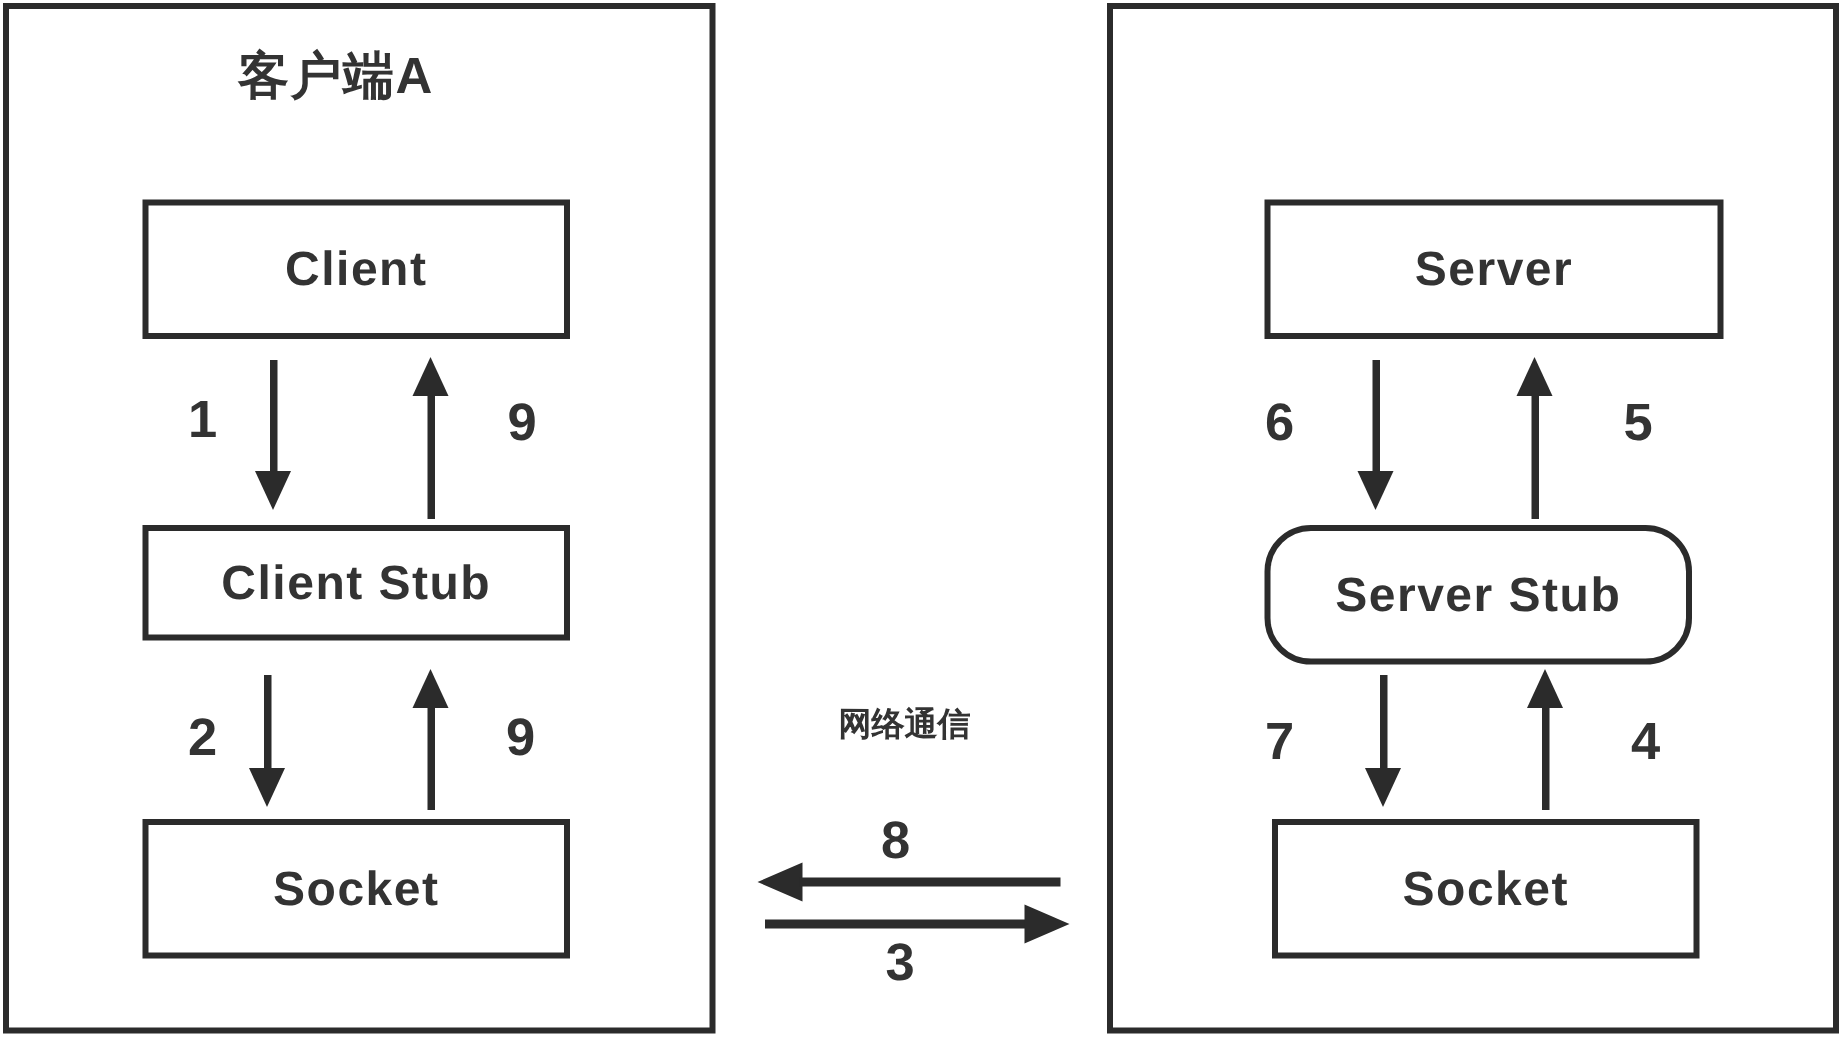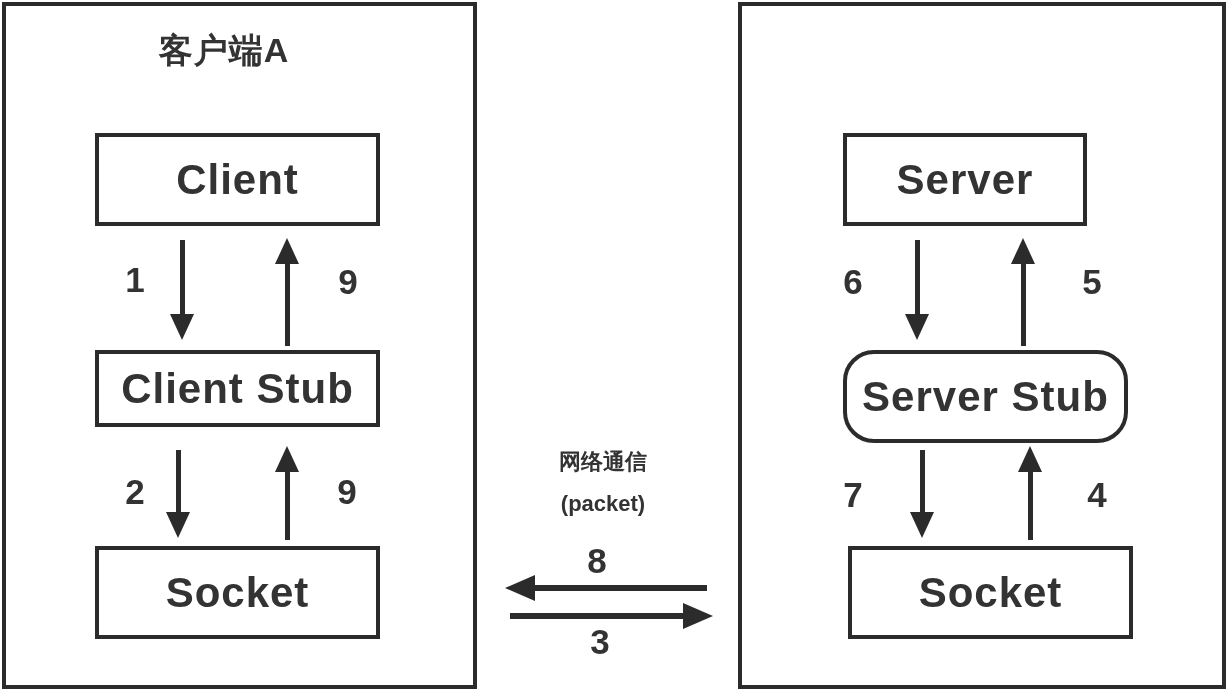--- a/index.html
+++ b/index.html
@@ -12,21 +12,21 @@
     position:absolute; box-sizing:border-box; border:4px solid var(--line);
     background:var(--bg);
   }
   .panel-title {
     position:absolute; text-align:center; font-weight:bold; font-size:34px;
     color:var(--text); letter-spacing:1px;
   }
   .node {
     position:absolute; box-sizing:border-box; border:4px solid var(--line);
     background:var(--bg); display:flex; align-items:center; justify-content:center;
-    font-weight:bold; font-size:42px; color:var(--text); letter-spacing:1px;
+    font-weight:bold; font-size:32px; color:var(--text); letter-spacing:1px;
   }
   .arrow { position:absolute; left:0; top:0; width:0; height:0; }
   .vshaft { position:absolute; width:5px; background:var(--line); }
   .hshaft { position:absolute; height:6px; background:var(--line); }
   .head { position:absolute; width:0; height:0; }
   .head.down  { border-left:12px solid transparent; border-right:12px solid transparent; border-top:26px solid var(--line); }
   .head.up    { border-left:12px solid transparent; border-right:12px solid transparent; border-bottom:26px solid var(--line); }
   .head.left  { border-top:13px solid transparent; border-bottom:13px solid transparent; border-right:30px solid var(--line); }
   .head.right { border-top:13px solid transparent; border-bottom:13px solid transparent; border-left:30px solid var(--line); }
   .num {
@@ -68,21 +68,21 @@
   </div>
   <div class="arrow">
     <div class="head up" style="left:275px; top:446px;"></div>
     <div class="vshaft" style="left:285px; top:470px; height:70px;"></div>
   </div>
   <div class="num" style="left:135px; top:492px;">2</div>
   <div class="num" style="left:347px; top:492px;">9</div>
 
   <div class="panel" style="left:738px; top:2px; width:488px; height:687px;"></div>
 
-  <div class="node" style="left:843px; top:133px; width:244px; height:93px;">Server</div>
+  <div class="node" style="left:843px; top:133px; width:306px; height:93px;">Server</div>
   <div class="node" style="left:843px; top:350px; width:285px; height:93px;border-radius:31px;">Server Stub</div>
   <div class="node" style="left:848px; top:546px; width:285px; height:93px;">Socket</div>
 
   <div class="arrow">
     <div class="vshaft" style="left:915px; top:240px; height:76px;"></div>
     <div class="head down" style="left:905px; top:314px;"></div>
   </div>
   <div class="arrow">
     <div class="head up" style="left:1011px; top:238px;"></div>
     <div class="vshaft" style="left:1021px; top:262px; height:84px;"></div>
@@ -96,21 +96,20 @@
   </div>
   <div class="arrow">
     <div class="head up" style="left:1018px; top:446px;"></div>
     <div class="vshaft" style="left:1028px; top:470px; height:70px;"></div>
   </div>
   <div class="num" style="left:853px; top:495px;">7</div>
   <div class="num" style="left:1097px; top:495px;">4</div>
 
   <div class="net-caption" style="left:603px; top:483px;">
     <div>网络通信</div>
-    <div>(packet)</div>
   </div>
 
   <div class="num" style="left:597px; top:561px;">8</div>
   <div class="arrow">
     <div class="head left" style="left:505px; top:575px;"></div>
     <div class="hshaft" style="left:533px; top:585px; width:174px;"></div>
   </div>
 
   <div class="arrow">
     <div class="hshaft" style="left:510px; top:613px; width:175px;"></div>

